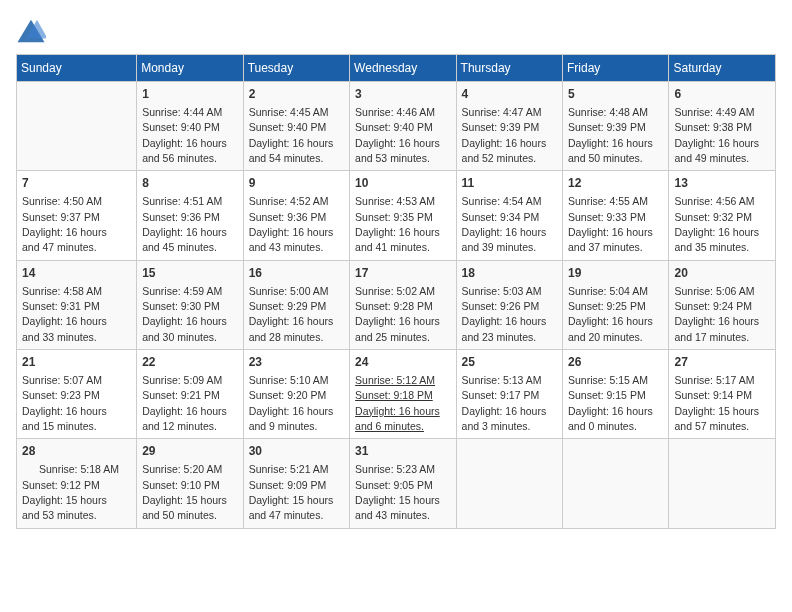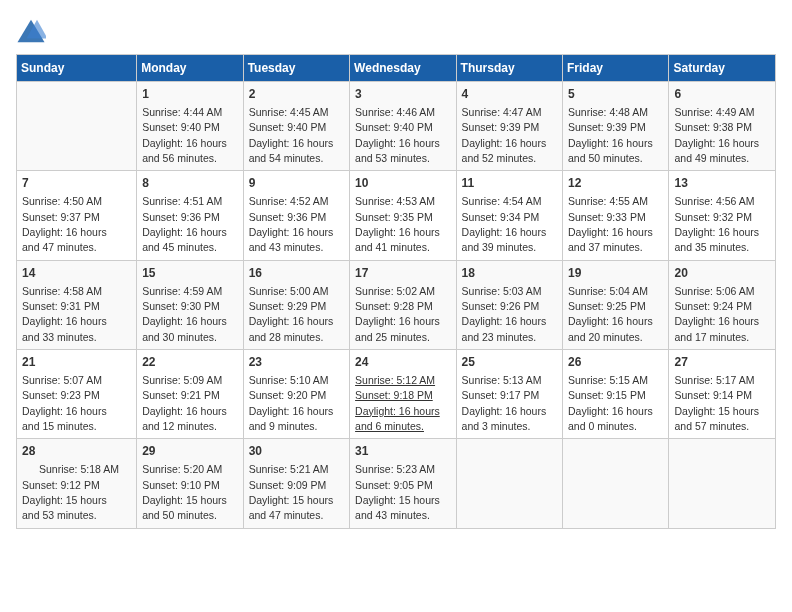--- a/index.html
+++ b/index.html
@@ -58,21 +58,21 @@
       border-collapse: collapse;
       font-size: 11px;
     }
     thead tr {
       background-color: #1a5fa8;
       color: #fff;
     }
     thead th {
       padding: 6px 4px;
       font-size: 12px;
-      font-weight: bold;
+      font-weight: normal;
       text-align: left;
       border: 1px solid #ccc;
     }
     tbody tr {
       vertical-align: top;
     }
     tbody td {
       border: 1px solid #ccc;
       padding: 4px 5px;
       height: 85px;

